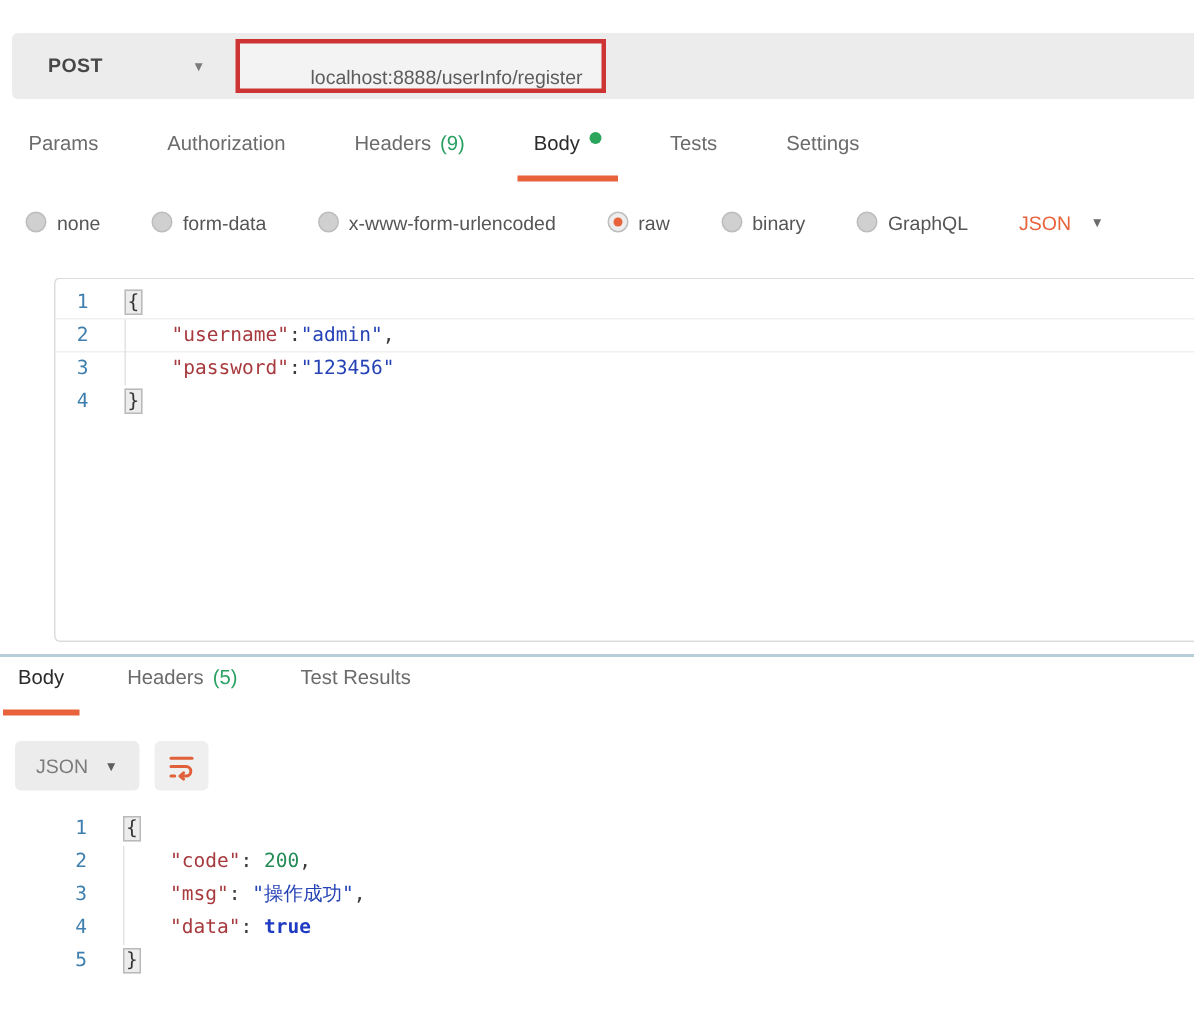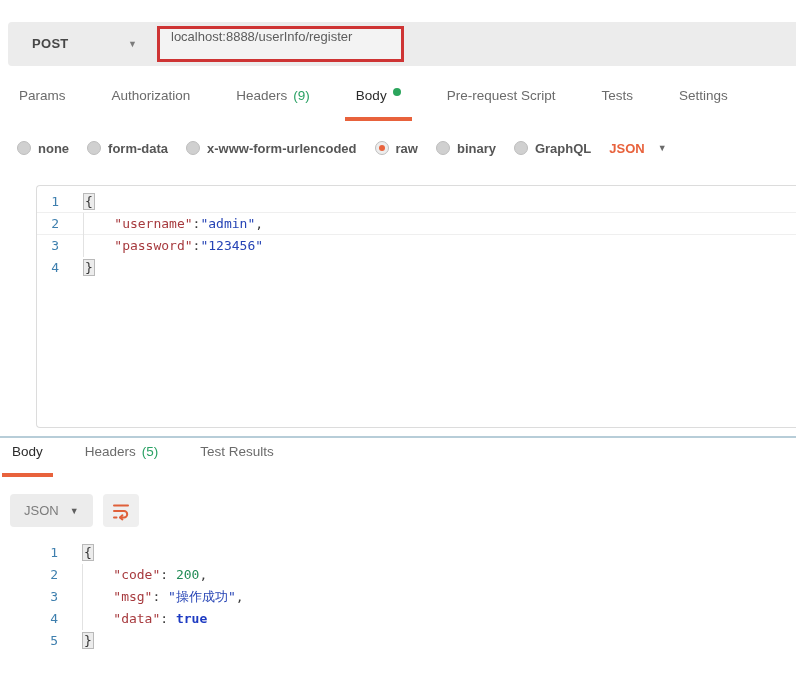--- a/index.html
+++ b/index.html
@@ -20,32 +20,32 @@
   }
   *{margin:0;padding:0;box-sizing:border-box;}
   body{background:#fff;font-family:"Liberation Sans", sans-serif;}
   .screen{position:relative;width:796px;height:686px;background:#fff;overflow:hidden;}
 
   
   .top-bar{position:absolute;left:8px;right:0;top:22px;height:44px;background:var(--graybox);border-radius:4px 0 0 4px;}
   .method-select{position:absolute;left:4px;top:0;width:141px;height:44px;cursor:pointer;}
   .method-label{position:absolute;left:20px;top:0;line-height:44px;font-size:13px;font-weight:600;letter-spacing:.3px;color:#474747;}
   .method-caret{position:absolute;left:116px;top:17px;font-size:9px;color:#7B7B7B;}
-  .url-field{position:absolute;left:149px;top:4px;width:247px;height:36px;border:3px solid var(--ann-red);background:#F3F3F3;display:flex;align-items:flex-start;}
+  .url-field{position:absolute;left:149px;top:4px;width:247px;height:36px;border:3px solid var(--ann-red);background:#F3F3F3;display:flex;align-items:flex-end;padding-left:36px;}
   .url-text{padding-left:11px;font-size:13px;color:#5C5C5C;white-space:nowrap;}
 
   
   .req-tabs{position:absolute;left:8px;top:88px;height:33px;display:flex;gap:24px;}
   .tab{display:flex;gap:6px;padding:0 11px;height:100%;font-size:13.5px;color:var(--tab);border-bottom:4px solid transparent;cursor:pointer;white-space:nowrap;}
   .tab.active{color:var(--tab-active);border-bottom-color:var(--accent);}
   .tab .count{color:var(--green);}
   .status-dot{width:8px;height:8px;border-radius:50%;background:var(--dot-green);display:inline-block;}
 
   
-  .body-type-row{position:absolute;left:17px;top:134px;height:28px;display:flex;align-items:center;gap:18px;font-weight:bold;}
+  .body-type-row{position:absolute;left:17px;top:134px;height:28px;display:flex;align-items:center;gap:34px;}
   .radio-opt{display:flex;align-items:center;gap:7px;font-size:13px;color:#565656;cursor:pointer;}
   .radio{width:14px;height:14px;border-radius:50%;background:#D0D0D0;border:1px solid #BDBDBD;position:relative;flex:none;}
   .radio-opt.selected .radio{background:#EDEDED;}
   .radio-opt.selected .radio::after{content:'';position:absolute;left:3px;top:3px;width:6px;height:6px;border-radius:50%;background:var(--accent);}
   .format-select{display:flex;align-items:center;gap:13px;cursor:pointer;}
   .format-select .fmt-label{font-size:13px;color:var(--accent);}
   .format-select .fmt-caret{font-size:9px;color:#6B6B6B;}
 
   
   .editor{position:absolute;left:36px;right:0;background:#fff;font-family:"DejaVu Sans Mono","Liberation Mono",monospace;font-size:13px;}
@@ -105,23 +105,20 @@
       </div>
       <div class="tab">
         <span>Headers</span>
         <span class="count">(9)</span>
       </div>
       <div class="tab active">
         <span>Body</span>
         <span class="status-dot"></span>
       </div>
       <div class="tab">
-        <span>Pre-request Script</span>
-      </div>
-      <div class="tab">
         <span>Tests</span>
       </div>
       <div class="tab">
         <span>Settings</span>
       </div>
     </div>
 
   <div class="body-type-row" id="body-type-row">
       <label class="radio-opt">
         <span class="radio"></span>

